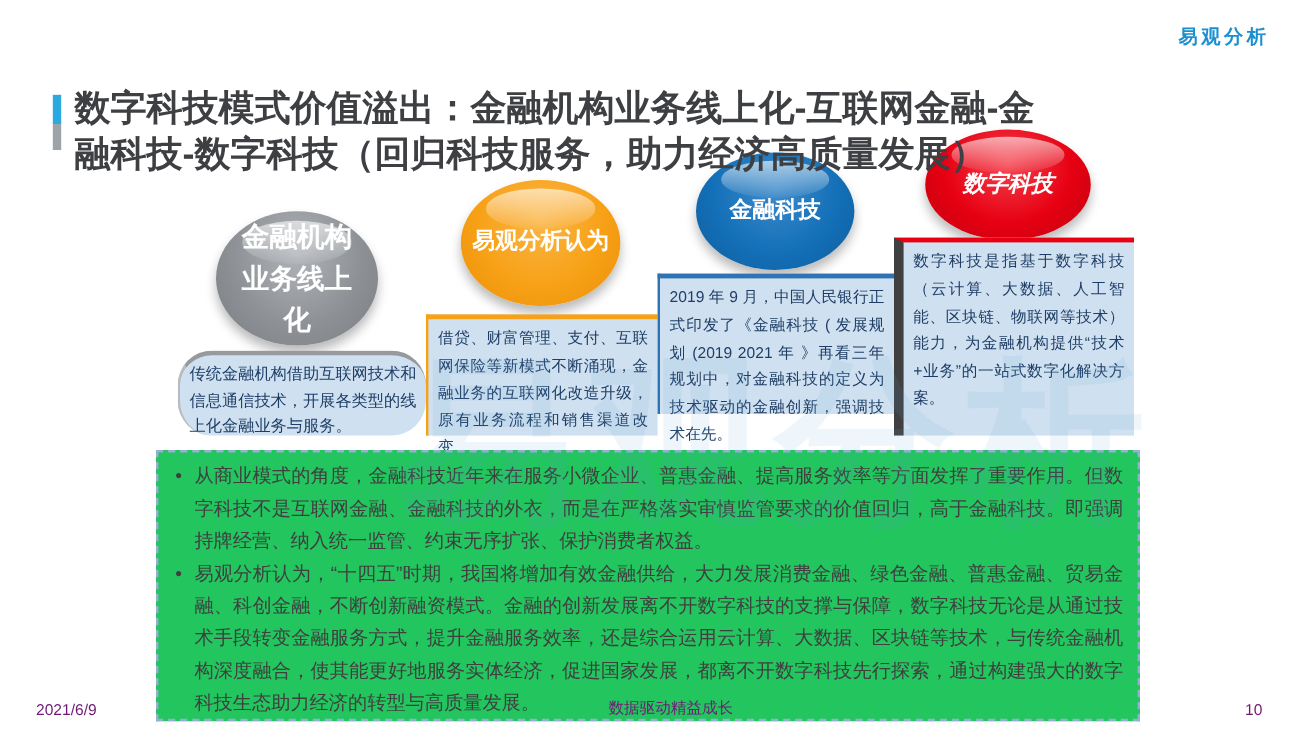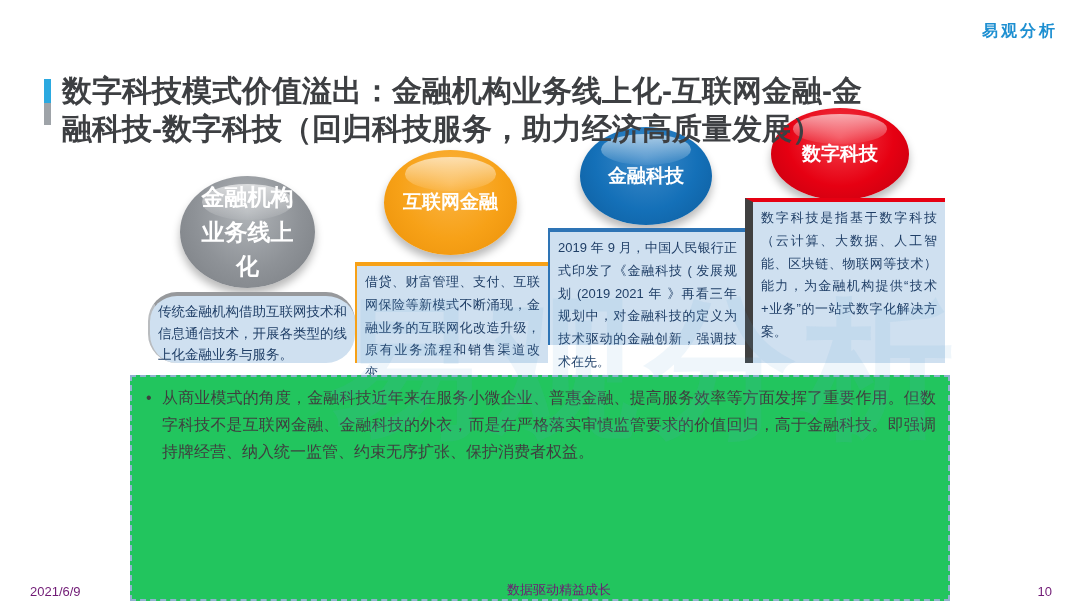--- a/index.html
+++ b/index.html
@@ -41,21 +41,21 @@
     border-radius:50%;background:linear-gradient(rgba(255,255,255,0.62),rgba(255,255,255,0.05));}
   .ellipse span{position:relative;line-height:1.5;}
   .e1{left:180px;top:176px;width:135px;height:112px;font-size:23px;
     background:radial-gradient(ellipse at 50% 32%,#B0B4B8 0%,#8E9297 55%,#797D82 100%);}
   .e1 span{width:100px;}
   .e2{left:384px;top:150px;width:133px;height:105px;font-size:19px;
     background:radial-gradient(ellipse at 50% 32%,#FBB545 0%,#F7A117 55%,#EA9008 100%);}
   .e3{left:580px;top:127px;width:132px;height:98px;font-size:19px;
     background:radial-gradient(ellipse at 50% 32%,#3E8AC9 0%,#1470B8 55%,#0D5C9C 100%);}
   .e4{left:771px;top:108px;width:138px;height:92px;font-size:19px;
-    background:radial-gradient(ellipse at 50% 32%,#F4404C 0%,#E60012 55%,#BF000F 100%);}
+    background:radial-gradient(ellipse at 50% 32%,#F4404C 0%,#E60012 55%,#BF000F 100%);font-style:italic;}
   
   .analysis{position:absolute;left:130px;top:363px;width:820px;height:226px;z-index:3;
     box-sizing:border-box;border:2px dashed #93B1D0;background:#22c55e;padding:7px 12px 0 12px;margin-top:12px;}
   .analysis ul{margin:0;padding:0;list-style:none;}
   .analysis li{position:relative;padding-left:18px;font-size:16px;line-height:27px;
     color:#3F3F3F;text-align:justify;}
   .analysis li::before{content:"•";position:absolute;left:2px;top:0;color:#3F3F3F;}
   
   .watermark{position:absolute;left:330px;top:270px;z-index:4;pointer-events:none;
     font-size:150px;font-weight:bold;letter-spacing:8px;white-space:nowrap;
@@ -90,32 +90,33 @@
   <p>2019 年 9 月，中国人民银行正式印发了《金融科技 ( 发展规划 (2019 2021 年 》再看三年规划中，对金融科技的定义为技术驱动的金融创新，强调技术在先。</p>
 </div>
 <div class="step step4">
   <p>数字科技是指基于数字科技（云计算、大数据、人工智能、区块链、物联网等技术）能力，为金融机构提供“技术+业务”的一站式数字化解决方案。</p>
 </div>
 
 <div class="ellipse e1">
   <span>金融机构业务线上化</span>
 </div>
 <div class="ellipse e2">
-  <span>互联网金融</span>
+  <span>易观分析认为</span>
 </div>
 <div class="ellipse e3">
   <span>金融科技</span>
 </div>
 <div class="ellipse e4">
   <span>数字科技</span>
 </div>
 
 <div class="analysis">
   <ul>
     <li>从商业模式的角度，金融科技近年来在服务小微企业、普惠金融、提高服务效率等方面发挥了重要作用。但数字科技不是互联网金融、金融科技的外衣，而是在严格落实审慎监管要求的价值回归，高于金融科技。即强调持牌经营、纳入统一监管、约束无序扩张、保护消费者权益。</li>
+    <li>易观分析认为，“十四五”时期，我国将增加有效金融供给，大力发展消费金融、绿色金融、普惠金融、贸易金融、科创金融，不断创新融资模式。金融的创新发展离不开数字科技的支撑与保障，数字科技无论是从通过技术手段转变金融服务方式，提升金融服务效率，还是综合运用云计算、大数据、区块链等技术，与传统金融机构深度融合，使其能更好地服务实体经济，促进国家发展，都离不开数字科技先行探索，通过构建强大的数字科技生态助力经济的转型与高质量发展。</li>
   </ul>
 </div>
 
 <div class="footer">
   <span class="f-date">2021/6/9</span>
   <span class="f-slogan">数据驱动精益成长</span>
   <span class="f-page">10</span>
 </div>
 
 </body></html>

